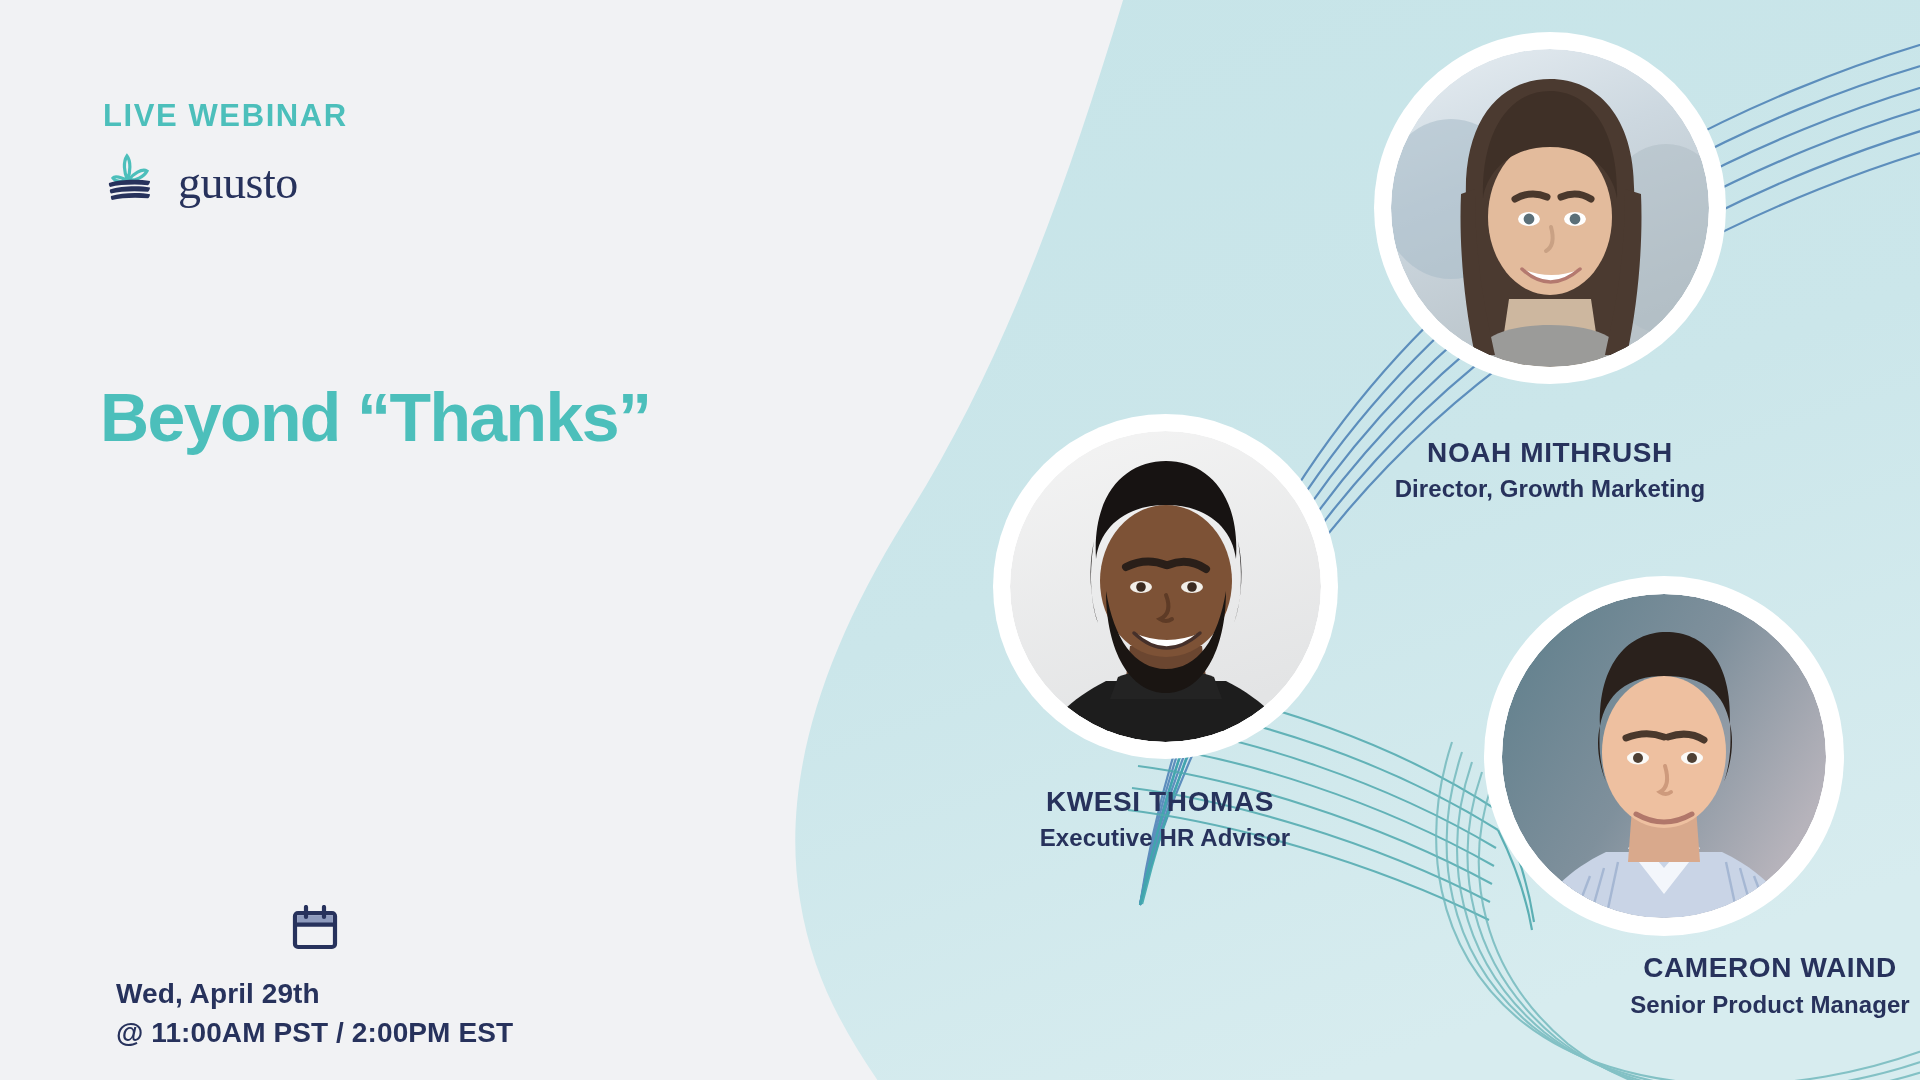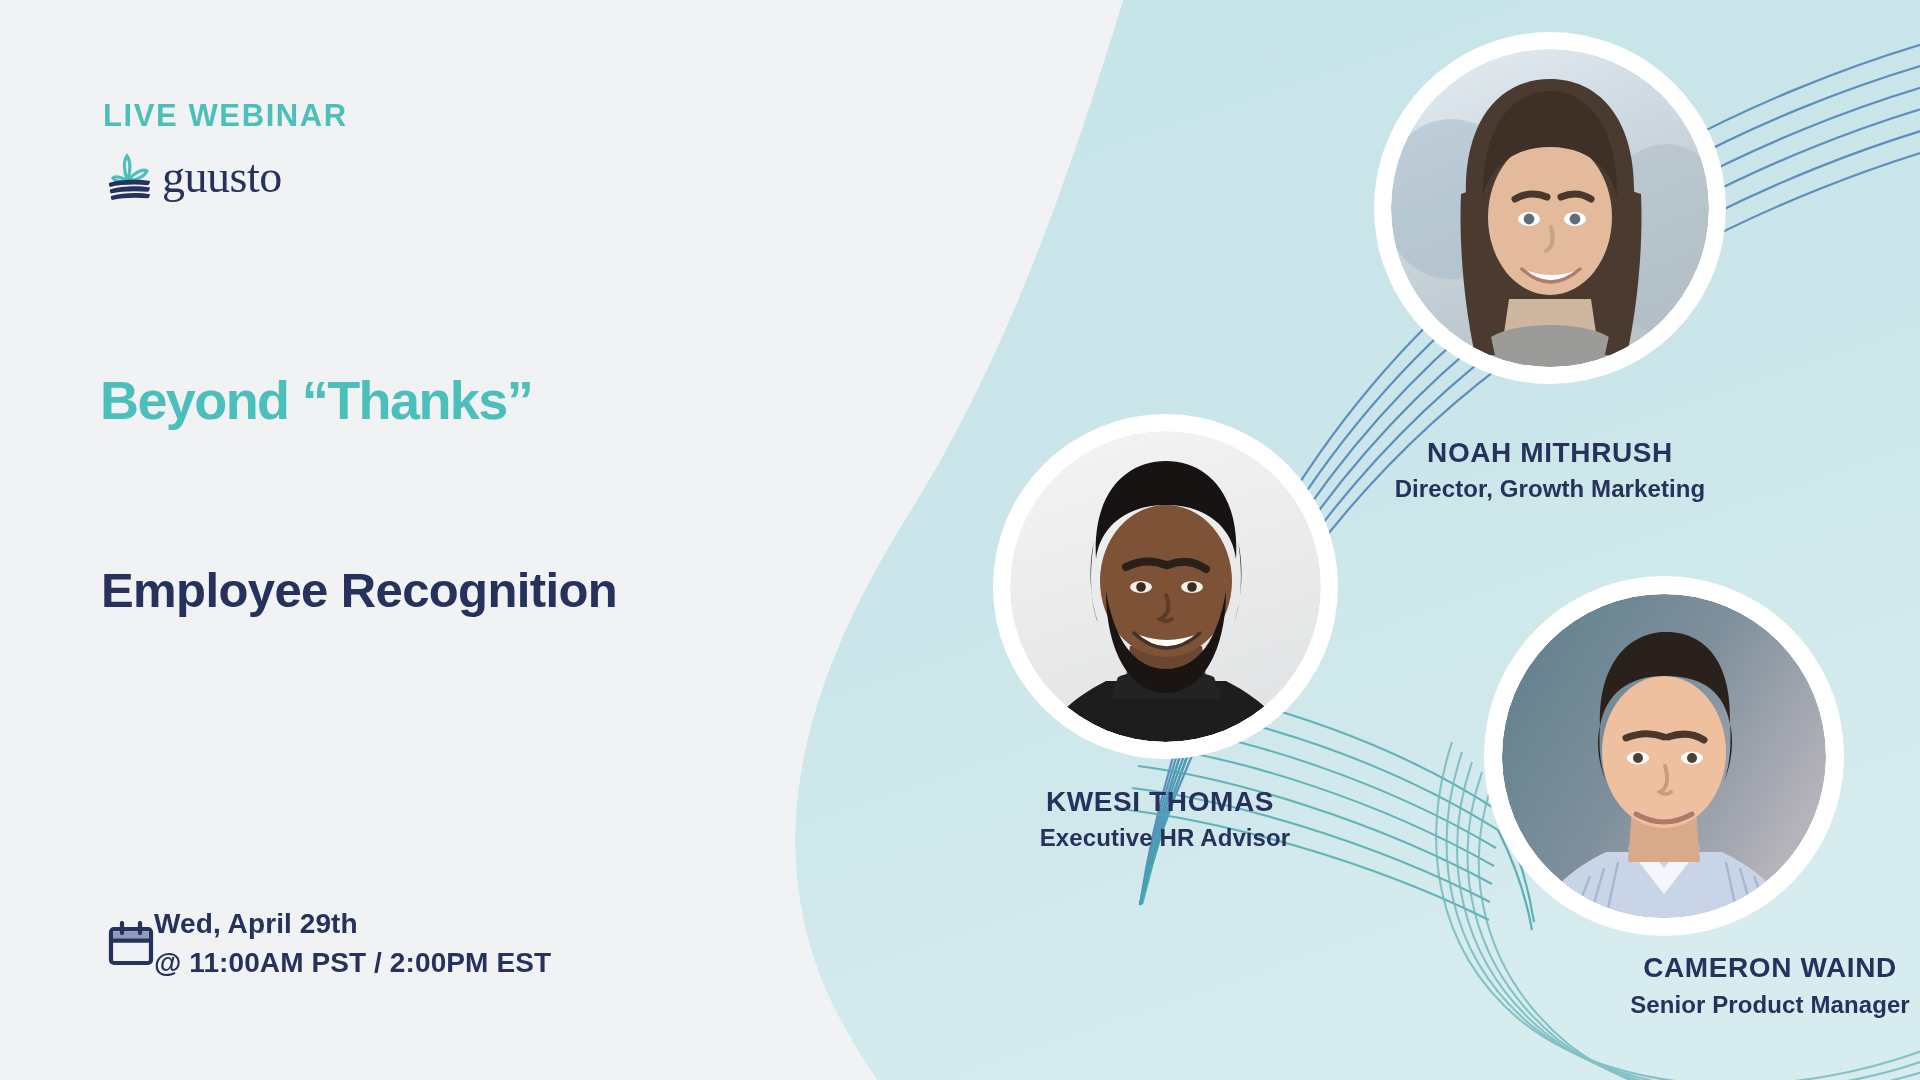--- a/index.html
+++ b/index.html
@@ -45,39 +45,39 @@
     letter-spacing: 1.6px;
     color: #4cbfbb;
     text-transform: uppercase;
   }
 
   .logo-wrap {
     position: absolute;
     top: 148px;
     left: 0px;
     display: flex;
-    align-items: flex-start;
-    gap: 0px;
+    align-items: flex-end;
+    gap: 16px;
   }
   .logo-mark { display: block; }
   .logo-word {
     font-family: "Liberation Serif", serif;
     font-size: 46px;
     color: #27325c;
     letter-spacing: -0.5px;
     line-height: 1;
     margin-left: 4px;
     margin-top: 6px;
   }
 
   .headline {
     position: absolute;
     top: 337px;
     left: 0px;
-    font-size: 54px;
+    font-size: 68px;
     font-weight: bold;
     color: #4cbfbb;
     letter-spacing: -1.6px;
     line-height: 1.02;
     white-space: nowrap;
   }
 
   .subhead {
     position: absolute;
     top: 515px;
@@ -86,23 +86,25 @@
     font-weight: bold;
     color: #27325c;
     letter-spacing: -0.6px;
     line-height: 1.42;
   }
   .subhead-line { display: block; white-space: nowrap; }
 
   .datetime-row {
     position: absolute;
     top: 905px;
-    left: 8px;
+    left: 16px;
     display: flex;
     align-items: center;
+    gap: 24px;
+    flex-direction: column;
   }
   .cal-icon { flex: 0 0 auto; display: block; }
   .datetime-text {
     font-size: 28px;
     font-weight: bold;
     color: #27325c;
     line-height: 1.38;
     letter-spacing: 0.1px;
   }
   .datetime-text span { display: block; white-space: nowrap; }
@@ -261,21 +263,20 @@
           <path d="M10,41.5 C21,37.8 40,37.6 50,39.6 C50,41.5 49,43 48,43.8 C36,42.6 21,43 11,45.5 C10,44.6 9.6,42.8 10,41.5 Z"></path>
           <path d="M11,48 C22,44.4 40,44.2 50,46.2 C50,48 49,49.6 48,50.3 C36,49.2 22,49.6 12,52 C11,51 10.6,49.3 11,48 Z"></path>
         </g>
       </svg>
       <div class="logo-word">guusto</div>
     </div>
 
     <h1 class="headline">Beyond “Thanks”</h1>
 
     <h2 class="subhead">
-      <span class="subhead-line">Employee Recognition</span>
     </h2>
 
     <div class="datetime-row">
       <svg class="cal-icon" width="46" height="46" viewBox="0 0 46 46">
         <rect x="3" y="8" width="40" height="34" rx="3" ry="3" fill="none" stroke="#27325c" stroke-width="4.2"></rect>
         <rect x="5.1" y="10.1" width="35.8" height="9.5" fill="#8e9bbd"></rect>
         <line x1="3" y1="19.6" x2="43" y2="19.6" stroke="#27325c" stroke-width="4.2"></line>
         <line x1="14" y1="2" x2="14" y2="12" stroke="#27325c" stroke-width="4.2" stroke-linecap="round"></line>
         <line x1="32" y1="2" x2="32" y2="12" stroke="#27325c" stroke-width="4.2" stroke-linecap="round"></line>
       </svg>

